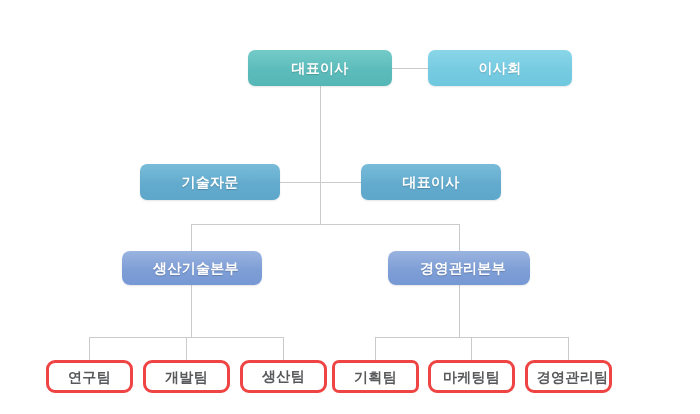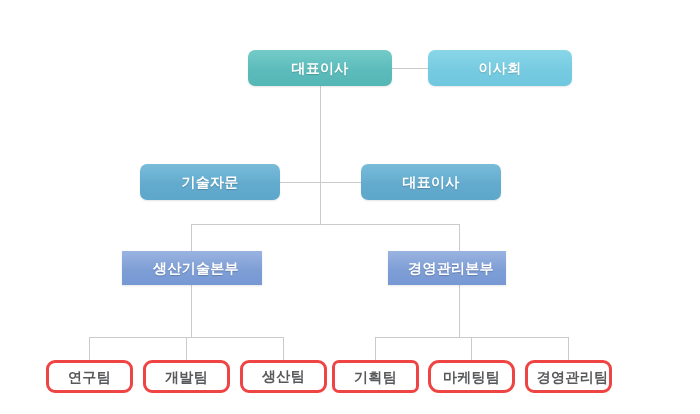--- a/index.html
+++ b/index.html
@@ -75,21 +75,21 @@
   }
 
   
   .node.division {
     background: linear-gradient(180deg, #9bb4e0 0%, #7e9ed6 55%, #7698d3 100%);
     color: #ffffff;
     font-size: 14px;
     font-weight: bold;
     text-shadow: 0 1px 1px rgba(0,0,0,0.20);
     box-shadow: 0 1px 2px rgba(0,0,0,0.10);
-    border-radius: 0;
+    border-radius: 8px;
     padding-left: 8px;
   }
 
   
   .node.team {
     background: #ffffff;
     border: 3px solid #ef4444;
     border-radius: 9px;
     color: #58595b;
     font-size: 14px;
@@ -138,41 +138,41 @@
   </div>
 
   <div class="node advisor" style="left:361px; top:164px; width:140px; height:36px;">
     <span class="node-label">대표이사</span>
   </div>
 
   <div class="node division" style="left:122px; top:251px; width:140px; height:34px;">
     <span class="node-label">생산기술본부</span>
   </div>
 
-  <div class="node division" style="left:388px; top:251px; width:118px; height:34px;text-align:right;">
+  <div class="node division" style="left:388px; top:251px; width:142px; height:34px;text-align:right;">
     <span class="node-label">경영관리본부</span>
   </div>
 
   <div class="node team" style="left:46px; top:360px; width:87px; height:33px;">
     <span class="node-label">연구팀</span>
   </div>
 
   <div class="node team" style="left:143px; top:360px; width:87px; height:33px;">
     <span class="node-label">개발팀</span>
   </div>
 
   <div class="node team" style="left:240px; top:360px; width:87px; height:33px;font-family:Liberation Serif, serif;">
     <span class="node-label">생산팀</span>
   </div>
 
   <div class="node team" style="left:332px; top:360px; width:87px; height:33px;border-radius:7px;">
     <span class="node-label">기획팀</span>
   </div>
 
-  <div class="node team" style="left:428px; top:360px; width:87px; height:33px;border-radius:11px;">
+  <div class="node team" style="left:428px; top:360px; width:87px; height:33px;">
     <span class="node-label">마케팅팀</span>
   </div>
 
   <div class="node team" style="left:525px; top:360px; width:87px; height:33px;padding-left:8px;">
     <span class="node-label">경영관리팀</span>
   </div>
 
 </div>
 
 </body></html>

